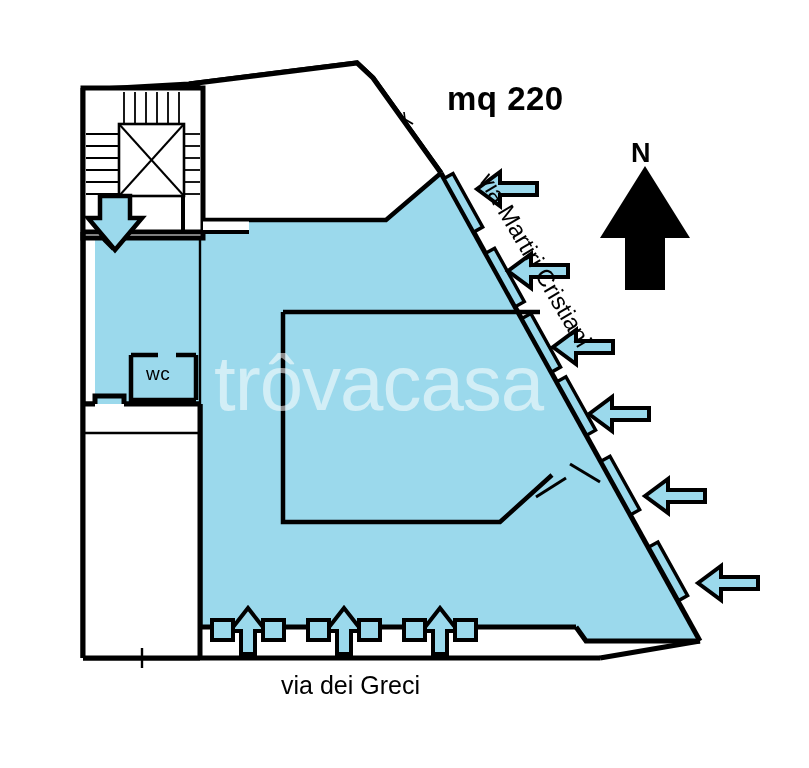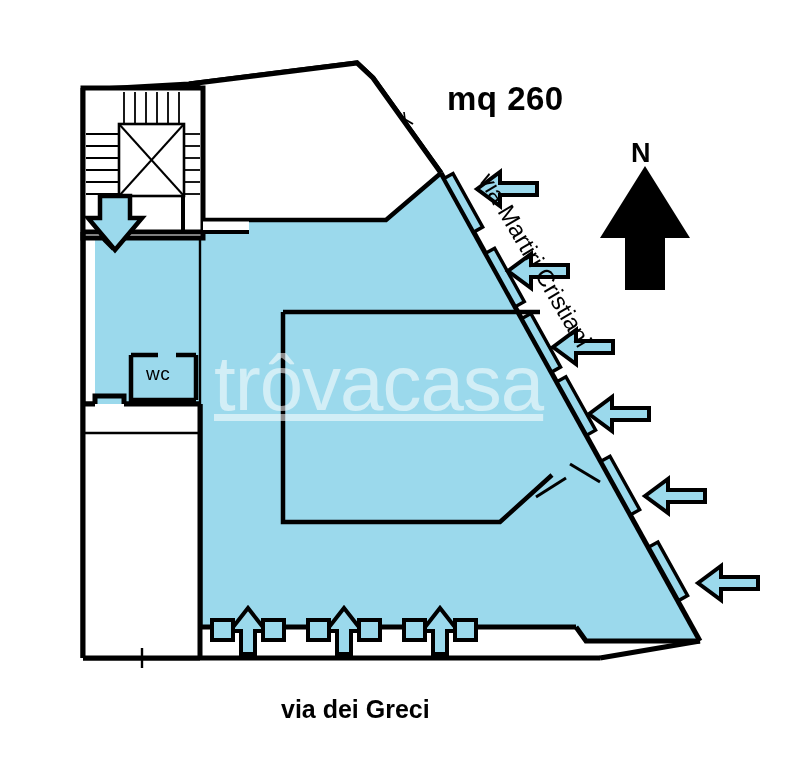--- a/index.html
+++ b/index.html
@@ -41,22 +41,21 @@
   #north-label {
     left: 631px;
     top: 138px;
     font-size: 27px;
     font-weight: bold;
   }
   #street-bottom-label {
     left: 281px;
     top: 671px;
     font-size: 25px;
-    font-weight: bold;
-    margin-top: 24px;
+    font-weight: normal;
   }
   #street-diag-label {
     left: 497px;
     top: 168px;
     font-size: 24px;
     font-weight: normal;
     transform: rotate(59.5deg);
     transform-origin: 0 0;
   }
   #wc-label {
@@ -70,21 +69,20 @@
     position: absolute;
     left: 214px;
     top: 338px;
     font-size: 78px;
     font-weight: 300;
     letter-spacing: -1px;
     color: rgba(255,255,255,0.55);
     white-space: nowrap;
     pointer-events: none;
     font-family: "Liberation Sans", sans-serif;
-    text-decoration: underline;
   }
 </style>
 </head>
 <body>
 
 <div id="plan-root">
 
   <svg id="plan-svg" viewBox="0 0 809 768">
     <defs>
       <clipPath id="clip-unit">
@@ -282,21 +280,21 @@
     </g>
 
     <g>
       <polygon points="645,166 690,238 665,238 665,290 625,290 625,238 600,238" fill="#000000" stroke="none"></polygon>
     </g>
 
   </svg>
 
   <div id="watermark">trôvacasa</div>
 
-  <div class="lbl" id="area-label">mq 260</div>
+  <div class="lbl" id="area-label">mq 220</div>
 
   <div class="lbl" id="north-label">N</div>
 
   <div class="lbl" id="street-diag-label">via Martiri Cristiani</div>
 
   <div class="lbl" id="street-bottom-label">via dei Greci</div>
 
   <div class="lbl" id="wc-label">wc</div>
 
 </div>

